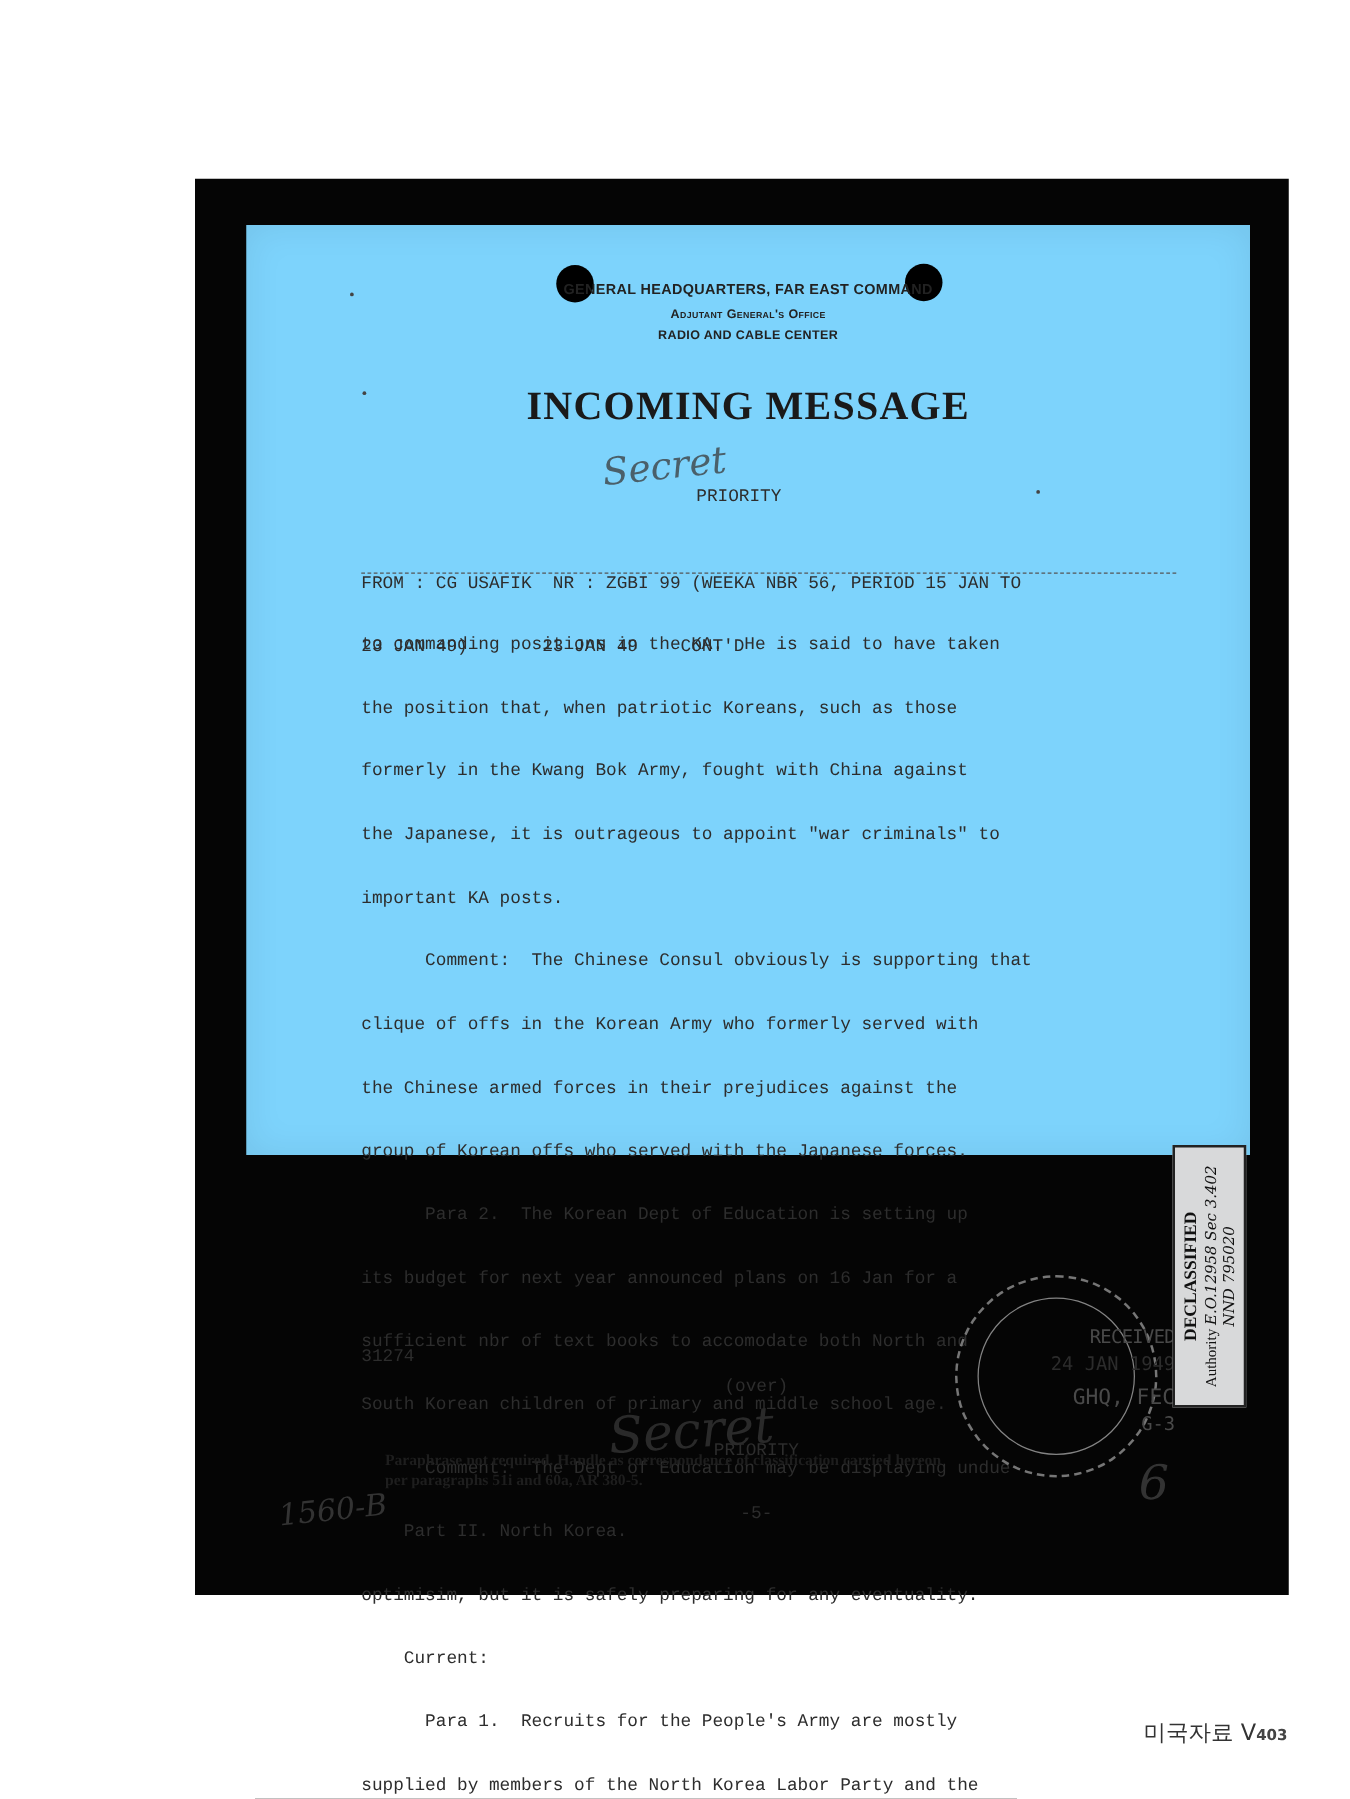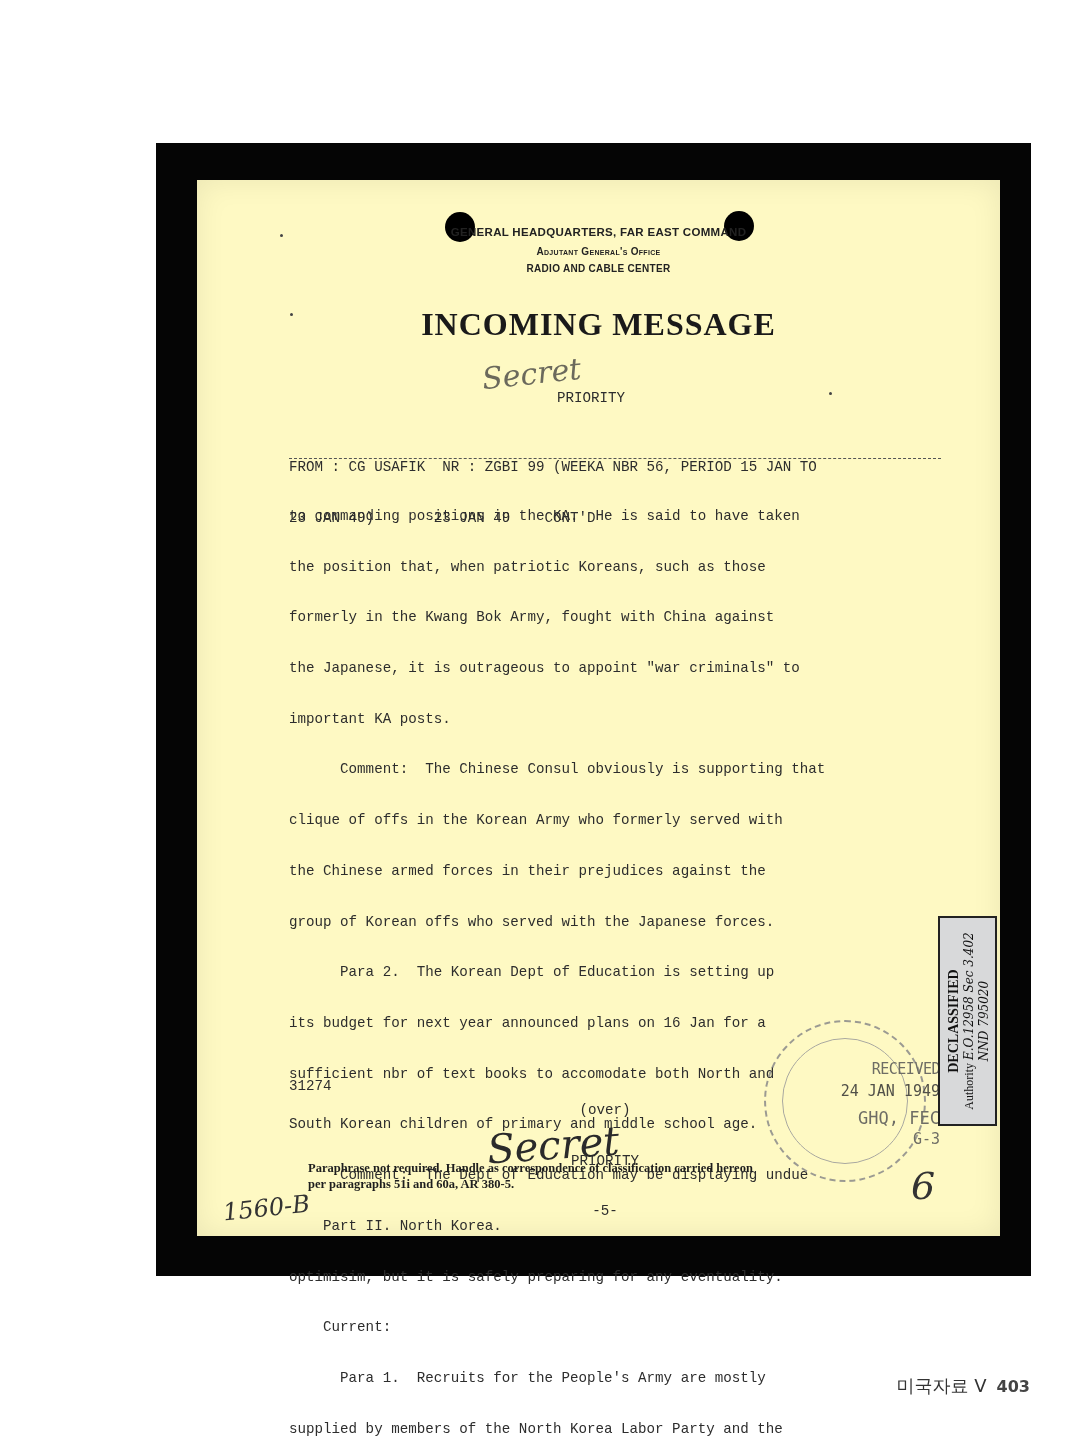--- a/index.html
+++ b/index.html
@@ -6,22 +6,22 @@
     body {
       width: 1080px; height: 1439px; background: #ffffff;
       position: relative; overflow: hidden;
     }
     .frame {
       position: absolute; left: 156px; top: 143px;
       width: 875px; height: 1133px; background: #050505;
     }
     .paper {
       position: absolute; left: 197px; top: 180px;
-      width: 803px; height: 1056px;
-      background: #fef9c3;
+      width: 803px; height: 744px;
+      background: #7dd3fc;
       box-shadow: inset 0 0 30px rgba(0,0,0,0.08);
     }
     .punch {
       position: absolute; width: 30px; height: 30px; border-radius: 50%;
       background: #000;
     }
     .hdr {
       position: absolute; left: 0; width: 100%; text-align: center;
       font-family: "Liberation Sans", sans-serif; font-weight: bold;
       color: #222; letter-spacing: 0.3px;
@@ -95,21 +95,21 @@
     .hand { font-style: italic; font-family: "DejaVu Serif", serif; }
     .handnote {
       position: absolute; font-family: "DejaVu Serif", serif; font-style: italic; color: #333;
     }
     .hn1 { left: 26px; top: 1014px; font-size: 24px; transform: rotate(-6deg); }
     .hn2 { left: 714px; top: 984px; font-size: 38px; }
     .pagefoot {
       position: absolute; right: 50px; top: 1374px;
       font-family: "DejaVu Sans", sans-serif; color: #333; font-size: 18px;
     }
-    .pagefoot .num { font-weight: bold; font-size: 16px; margin-left: 10px; color: #444; }
+    .pagefoot .num { font-weight: bold; font-size: 12px; color: #444; }
     .dot { position: absolute; width: 3px; height: 3px; background: #444; border-radius: 50%; }
   </style>
 </head>
 <body>
 
 <div class="frame"></div>
 
 <div class="paper">
   <div class="punch" style="left:248px; top:32px;"></div>
   <div class="punch" style="left:527px; top:31px;"></div>

